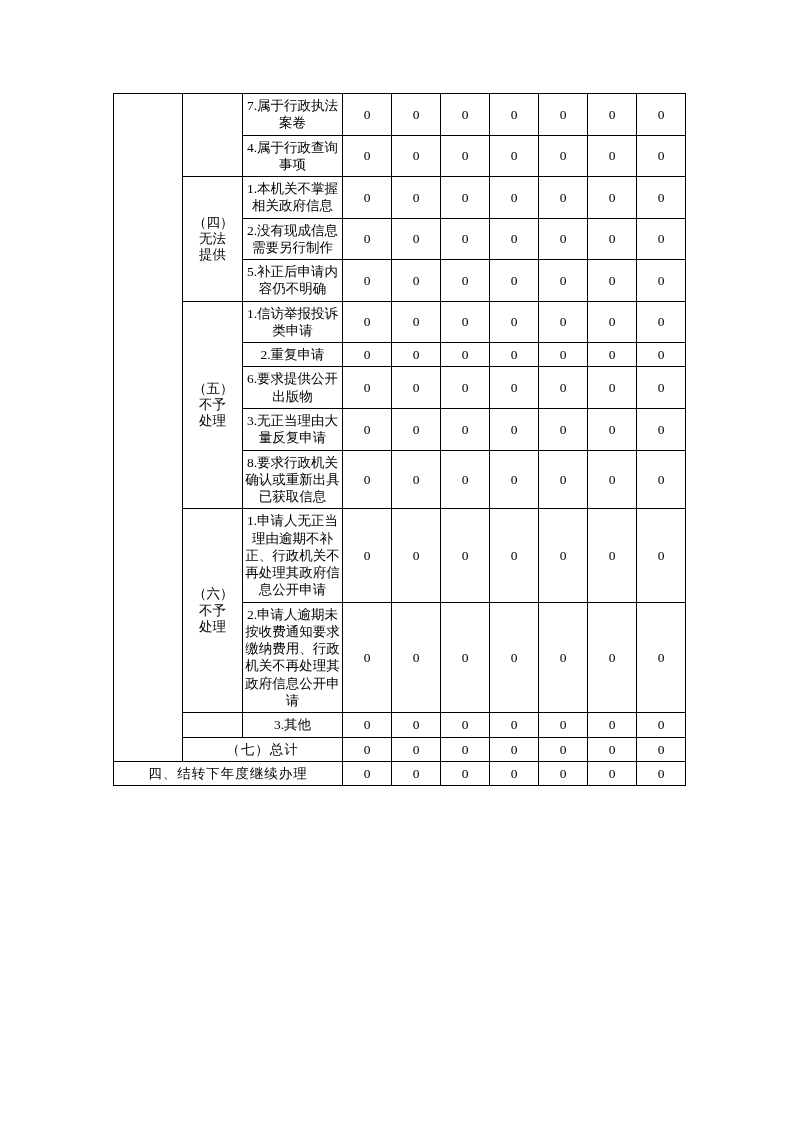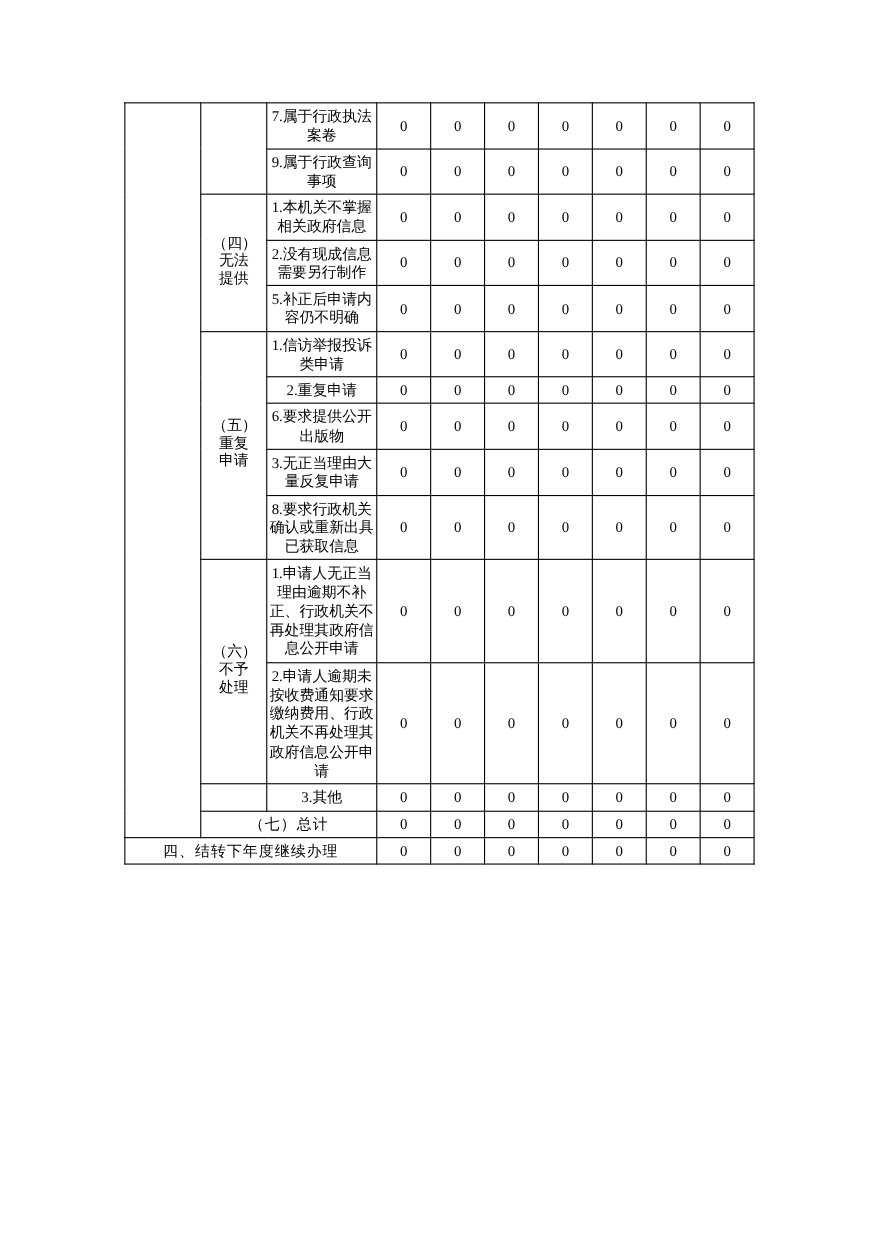--- a/index.html
+++ b/index.html
@@ -56,21 +56,20 @@
     font-size: 13.5px;
     padding: 4px 4px;
   }
   td.num {
     width: 44px;
     font-size: 13.5px;
   }
   .vtext {
     display: block;
     line-height: 1.2;
-    font-family: Liberation Mono, monospace;
   }
   td.cat .vtext {
     padding: 0 8px;
   }
   .wide-label {
     font-size: 13.5px;
     letter-spacing: 1px;
   }
 </style>
 </head>
@@ -88,21 +87,21 @@
           <td class="num">0</td>
           <td class="num">0</td>
           <td class="num">0</td>
           <td class="num">0</td>
           <td class="num">0</td>
           <td class="num">0</td>
           <td class="num">0</td>
         </tr>
 
         <tr>
-          <td class="item">9.属于行政查询事项</td>
+          <td class="item">4.属于行政查询事项</td>
           <td class="num">0</td>
           <td class="num">0</td>
           <td class="num">0</td>
           <td class="num">0</td>
           <td class="num">0</td>
           <td class="num">0</td>
           <td class="num">0</td>
         </tr>
 
         <tr>
@@ -134,21 +133,21 @@
           <td class="num">0</td>
           <td class="num">0</td>
           <td class="num">0</td>
           <td class="num">0</td>
           <td class="num">0</td>
           <td class="num">0</td>
         </tr>
 
         <tr>
           <td class="cat" rowspan="5">
-            <span class="vtext">（五）重复申请</span>
+            <span class="vtext">（五）不予处理</span>
           </td>
           <td class="item">1.信访举报投诉类申请</td>
           <td class="num">0</td>
           <td class="num">0</td>
           <td class="num">0</td>
           <td class="num">0</td>
           <td class="num">0</td>
           <td class="num">0</td>
           <td class="num">0</td>
         </tr>

